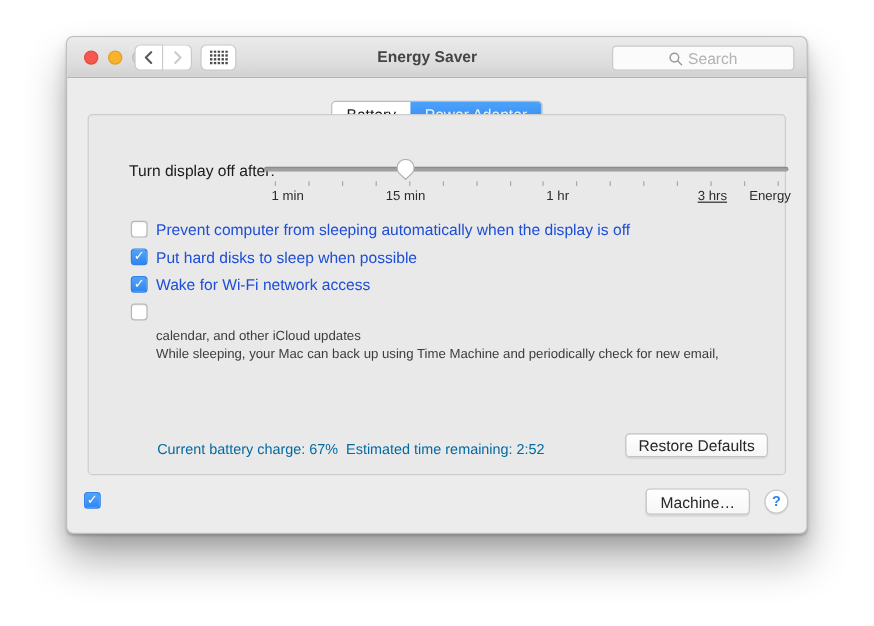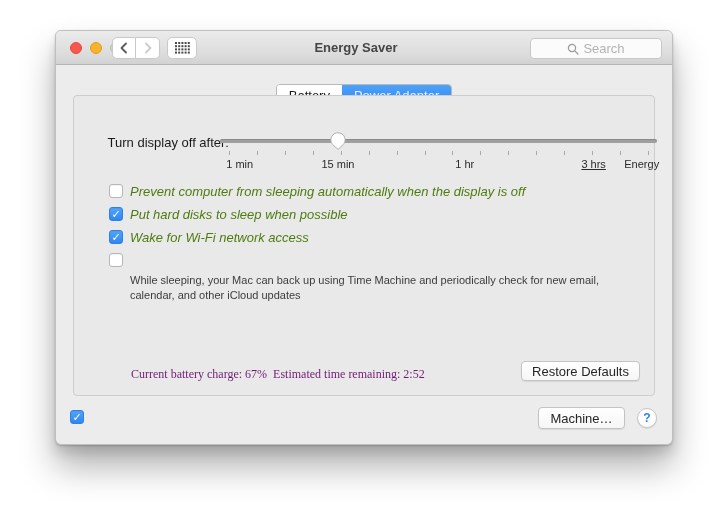--- a/index.html
+++ b/index.html
@@ -19,21 +19,21 @@
   .light.zoom{background:#cfcfcd;border:1px solid #bebebc;}
   .navgroup{position:absolute;left:56px;top:6px;display:flex;}
   .navbtn{width:24px;height:22px;background:#ffffff;border:1px solid #c9c9c9;display:flex;
     align-items:center;justify-content:center;}
   .navbtn.back{border-radius:5px 0 0 5px;}
   .navbtn.fwd{border-radius:0 5px 5px 0;border-left:none;}
   .gridbtn{position:absolute;left:111px;top:6px;width:30px;height:22px;background:#ffffff;
     border:1px solid #c9c9c9;border-radius:5px;display:flex;align-items:center;justify-content:center;}
   .wintitle{position:absolute;left:0;right:16px;top:0;height:34px;line-height:34px;text-align:center;
     font-size:13px;font-weight:bold;color:#454545;pointer-events:none;}
-  .searchfield{position:absolute;right:10px;top:7px;width:132px;height:21px;background:#fbfbfb;
+  .searchfield{position:absolute;right:10px;top:7px;width:152px;height:21px;background:#fbfbfb;
     border:1px solid #c8c8c8;border-radius:4px;display:flex;align-items:center;justify-content:center;
     gap:4px;color:#b3b3b3;font-size:13px;}
   
   .tabsrow{position:absolute;left:0;right:0;top:53px;display:flex;justify-content:center;}
   .tabs{display:flex;height:22px;border:1px solid #b9b9b9;border-radius:4px;overflow:hidden;
     background:#ffffff;box-shadow:0 1px 1px rgba(0,0,0,.06);}
   .tab{padding:0 12px;font-size:13px;display:flex;align-items:center;color:#1a1a1a;background:#ffffff;}
   .tab[data-checked="true"]{background:linear-gradient(180deg,#4da2f9,#2e87f2);color:#eaf3ff;}
   
   .panel{position:absolute;left:17px;right:17px;top:64px;height:301px;background:#e9e9e9;
@@ -48,24 +48,24 @@
   .tick-labels{position:absolute;left:146px;top:62px;width:437px;height:13px;font-size:11px;color:#2b2b2b;}
   .tick-label{position:absolute;transform:translateX(-50%);white-space:nowrap;}
   
   .checks{position:absolute;left:35px;top:88px;right:16px;}
   .checkrow{display:flex;align-items:center;gap:7px;margin-bottom:9px;height:14px;}
   .cb{width:14px;height:14px;border-radius:3px;background:#ffffff;border:1px solid #b6b6b6;flex:0 0 14px;
     display:flex;align-items:center;justify-content:center;box-shadow:inset 0 1px 1px rgba(0,0,0,.05);}
   .cb[data-checked="true"]{background:linear-gradient(180deg,#54a5f8,#2e86f1);border-color:#2f80e8;}
   .cb .mark{display:none;color:#ffffff;font-size:11px;font-weight:bold;line-height:12px;}
   .cb[data-checked="true"] .mark{display:block;}
-  .checklabel{font-size:13px;color:#4d7c0f;white-space:nowrap;font-style:italic;}
+  .checklabel{font-size:13px;color:#1d4ed8;white-space:nowrap;}
   .note{margin:-3px 0 0 21px;font-size:11px;line-height:1.32;color:#3c3c3c;}
   
-  .status{position:absolute;left:57px;top:271px;font-size:12px;color:#701a75;white-space:pre;font-family:Liberation Serif, serif;}
+  .status{position:absolute;left:57px;top:271px;font-size:12px;color:#0369a1;white-space:pre;}
   .btn{background:linear-gradient(180deg,#ffffff,#f6f6f6);border:1px solid #c3c3c3;border-radius:4px;
     font-size:13px;color:#262626;text-align:center;box-shadow:0 1px 1px rgba(0,0,0,.08);
     display:flex;align-items:center;justify-content:center;font-family:inherit;}
   .restore{position:absolute;right:14px;top:265px;width:119px;height:20px;}
   
   .bottomrow-check{position:absolute;left:14px;top:379px;display:flex;align-items:center;gap:7px;}
   .schedule{position:absolute;left:482px;top:376px;width:87px;height:22px;}
   .helpbtn{position:absolute;left:581px;top:377px;width:20px;height:20px;border-radius:50%;background:#ffffff;
     border:1px solid #c6c6c6;box-shadow:0 1px 1px rgba(0,0,0,.1);display:flex;align-items:center;
     justify-content:center;font-size:12px;font-weight:bold;color:#2d7ff0;}
@@ -198,22 +198,22 @@
       <div class="checkrow">
         <span class="cb" data-checked="true">
             <span class="mark">✓</span>
           </span>
         <span class="checklabel">Wake for Wi-Fi network access</span>
       </div>
       <div class="checkrow">
         <span class="cb" data-checked="false"></span>
       </div>
       <div class="note">
+        <div>calendar, and other iCloud updates</div>
         <div>While sleeping, your Mac can back up using Time Machine and periodically check for new email,</div>
-        <div>calendar, and other iCloud updates</div>
       </div>
     </div>
 
     <div class="status">Current battery charge: 67%  Estimated time remaining: 2:52</div>
     <div class="btn restore">Restore Defaults</div>
   </div>
 
   <div class="bottomrow-check">
     <span class="cb" data-checked="true">
         <span class="mark">✓</span>

